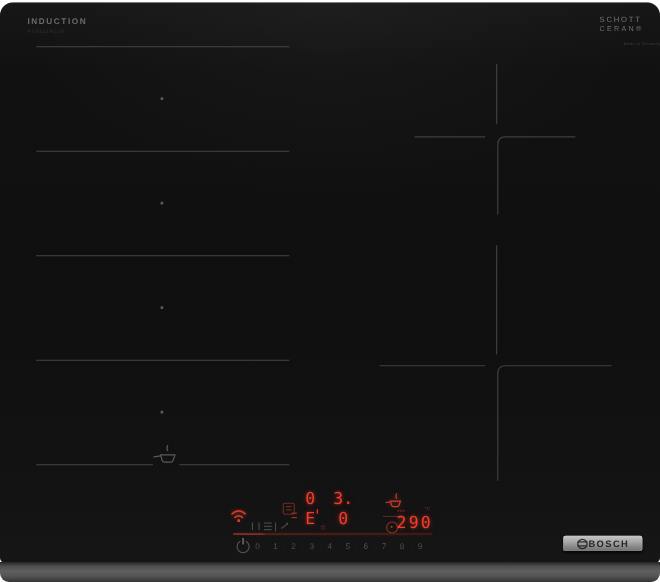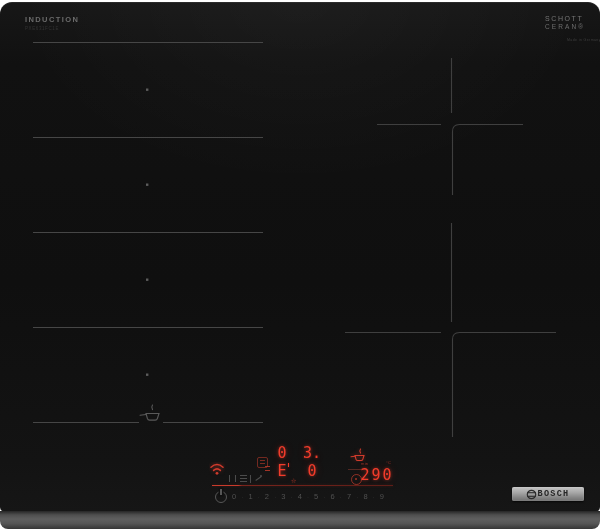--- a/index.html
+++ b/index.html
@@ -68,21 +68,21 @@
              border-radius:50%;}
   .pwr .bar{position:absolute;left:5.2px;top:-1px;width:1.7px;height:5.5px;background:#565656;
             box-shadow:0 0 0 1.4px #101010;}
   .levels{position:absolute;left:232px;top:489px;width:152px;height:11px;display:flex;
           align-items:center;justify-content:space-between;color:#505050;font-size:7.5px;}
   .levels .dot{font-size:6px;color:#434343;}
   
   .badge{position:absolute;left:512px;top:485px;width:72px;height:14px;border-radius:2px;
          background:linear-gradient(180deg,#c6c6c6 0%,#a7a7a7 40%,#858585 75%,#707070 100%);
          box-shadow:0 1px 2px rgba(0,0,0,.7), inset 0 0 1px rgba(255,255,255,.6);
-         display:flex;align-items:center;justify-content:center;gap:0;font-family:Liberation Mono, monospace;}
+         display:flex;align-items:center;justify-content:center;gap:0;}
   .badge .txt{font-size:8.5px;font-weight:bold;letter-spacing:1.3px;color:#262626;}
   
   .trim{position:absolute;left:0;top:511px;width:600px;height:18px;
         background:linear-gradient(180deg,#262626 0%,#4f4f4f 22%,#5f5f5f 45%,#555555 70%,#353535 100%);
         border-radius:0 0 8px 8px;}
 </style>
 </head>
 <body>
 
 <div class="stage">

